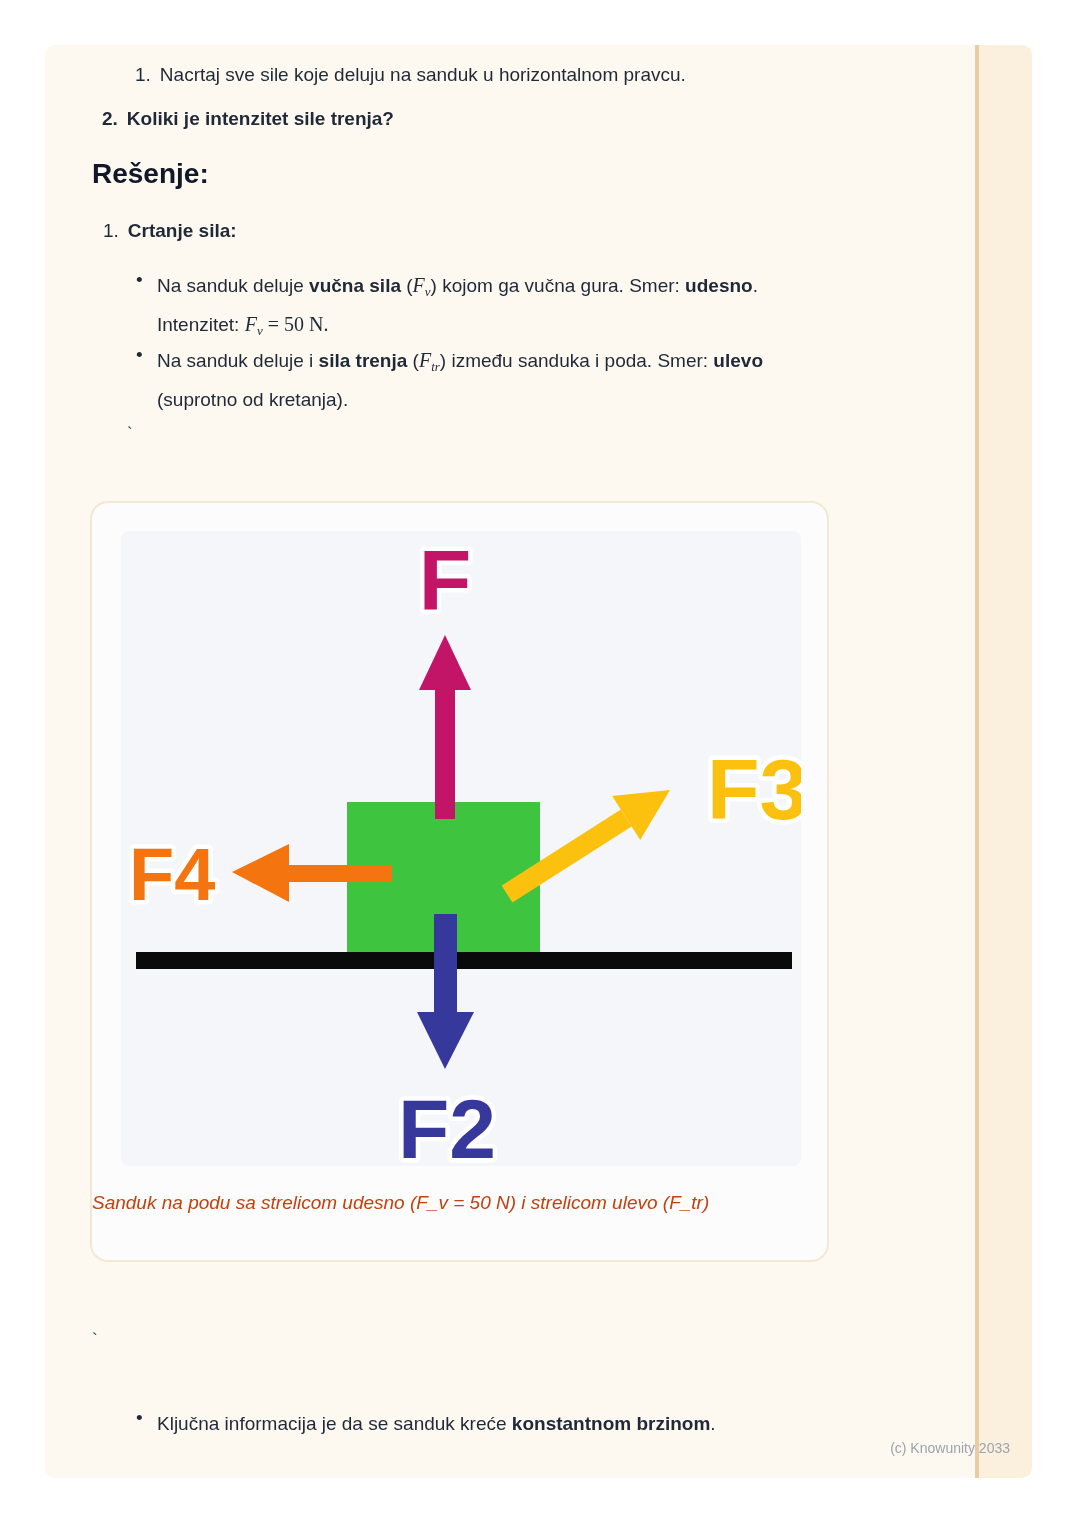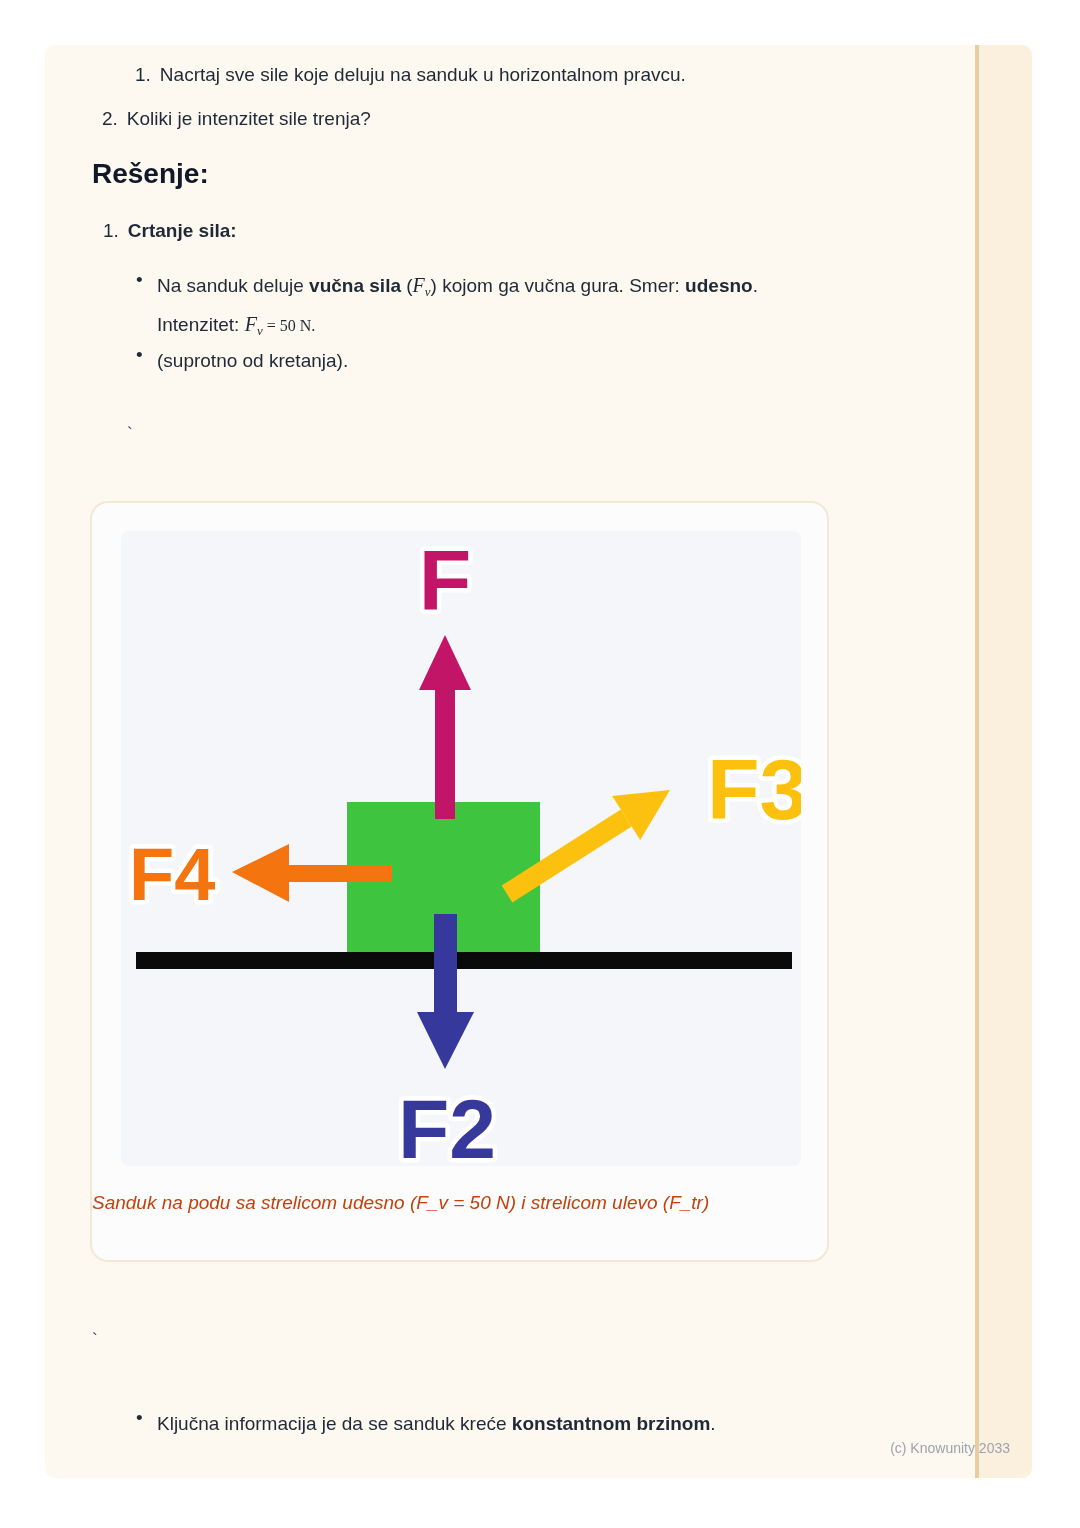--- a/index.html
+++ b/index.html
@@ -27,21 +27,21 @@
     position: absolute; left: 979px; top: 45px;
     width: 53px; height: 1433px;
     background: #fbf0dd;
     border-radius: 0 10px 10px 0;
   }
   .abs { position: absolute; }
   .body-text { font-size: 19px; line-height: 33px; color: #1f2937; white-space: nowrap; }
   .bold { font-weight: 700; }
   .math { font-family: "Liberation Serif", serif; font-style: italic; font-size: 20px; }
   .math-sub { font-family: "Liberation Serif", serif; font-style: italic; font-size: 13px; vertical-align: -4px; }
-  .math-up { font-family: "Liberation Serif", serif; font-style: normal; font-size: 16px; }
+  .math-up { font-family: "Liberation Serif", serif; font-style: normal; font-size: 20px; }
   .num { margin-right: 9px; }
   .bullet-marker { position: absolute; font-size: 19px; color: #1f2937; }
   .heading { font-size: 28px; font-weight: 700; color: #111827; white-space: nowrap; }
   .tick { font-size: 17px; color: #374151; }
   .figure-card {
     position: absolute; left: 90px; top: 501px;
     width: 739px; height: 761px;
     background: #fcfcfd;
     border: 2px solid #f3e8d3;
     border-radius: 18px;
@@ -73,38 +73,39 @@
 
 <div class="page">
 
   <div class="sheet"></div>
   <div class="stripe"></div>
   <div class="stripe-line"></div>
 
   <div class="abs body-text" style="left:102px; top:58px;margin-left:33px;">
     <span class="num">1.</span><span>Nacrtaj sve sile koje deluju na sanduk u horizontalnom pravcu.</span>
   </div>
-  <div class="abs body-text" style="left:102px; top:102px;">
+  <div class="abs body-text" style="left:102px; top:102px;font-weight:bold;">
     <span class="num">2.</span><span>Koliki je intenzitet sile trenja?</span>
   </div>
 
   <div class="abs heading" style="left:92px; top:158px;">Rešenje:</div>
 
   <div class="abs body-text" style="left:103px; top:214px;">
     <span class="num">1.</span><span class="bold">Crtanje sila:</span>
   </div>
 
   <div class="bullet-marker" style="left:136px; top:269px;">•</div>
   <div class="abs body-text" style="left:157px; top:269px;">
     <div><span>Na sanduk deluje </span><span class="bold">vučna sila</span><span> (</span><span class="math">F</span><span class="math-sub">v</span><span>) kojom ga vučna gura. Smer: </span><span class="bold">udesno</span><span>.</span></div>
     <div><span>Intenzitet: </span><span class="math">F</span><span class="math-sub">v</span><span class="math-up"> = 50 N.</span></div>
   </div>
 
   <div class="bullet-marker" style="left:136px; top:344px;">•</div>
   <div class="abs body-text" style="left:157px; top:344px;">
+    <div><span>Na sanduk deluje i </span><span class="bold">sila trenja</span><span> (</span><span class="math">F</span><span class="math-sub">tr</span><span>) između sanduka i poda. Smer: </span><span class="bold">ulevo</span></div>
     <div><span>(suprotno od kretanja).</span></div>
   </div>
 
   <div class="abs tick" style="left:127px; top:424px;">`</div>
 
   <div class="figure-card">
     <div class="figure-panel">
       <svg width="680" height="635" viewBox="0 0 680 635">
 
         <rect x="15" y="421" width="656" height="17" fill="#0a0a0a"></rect>

